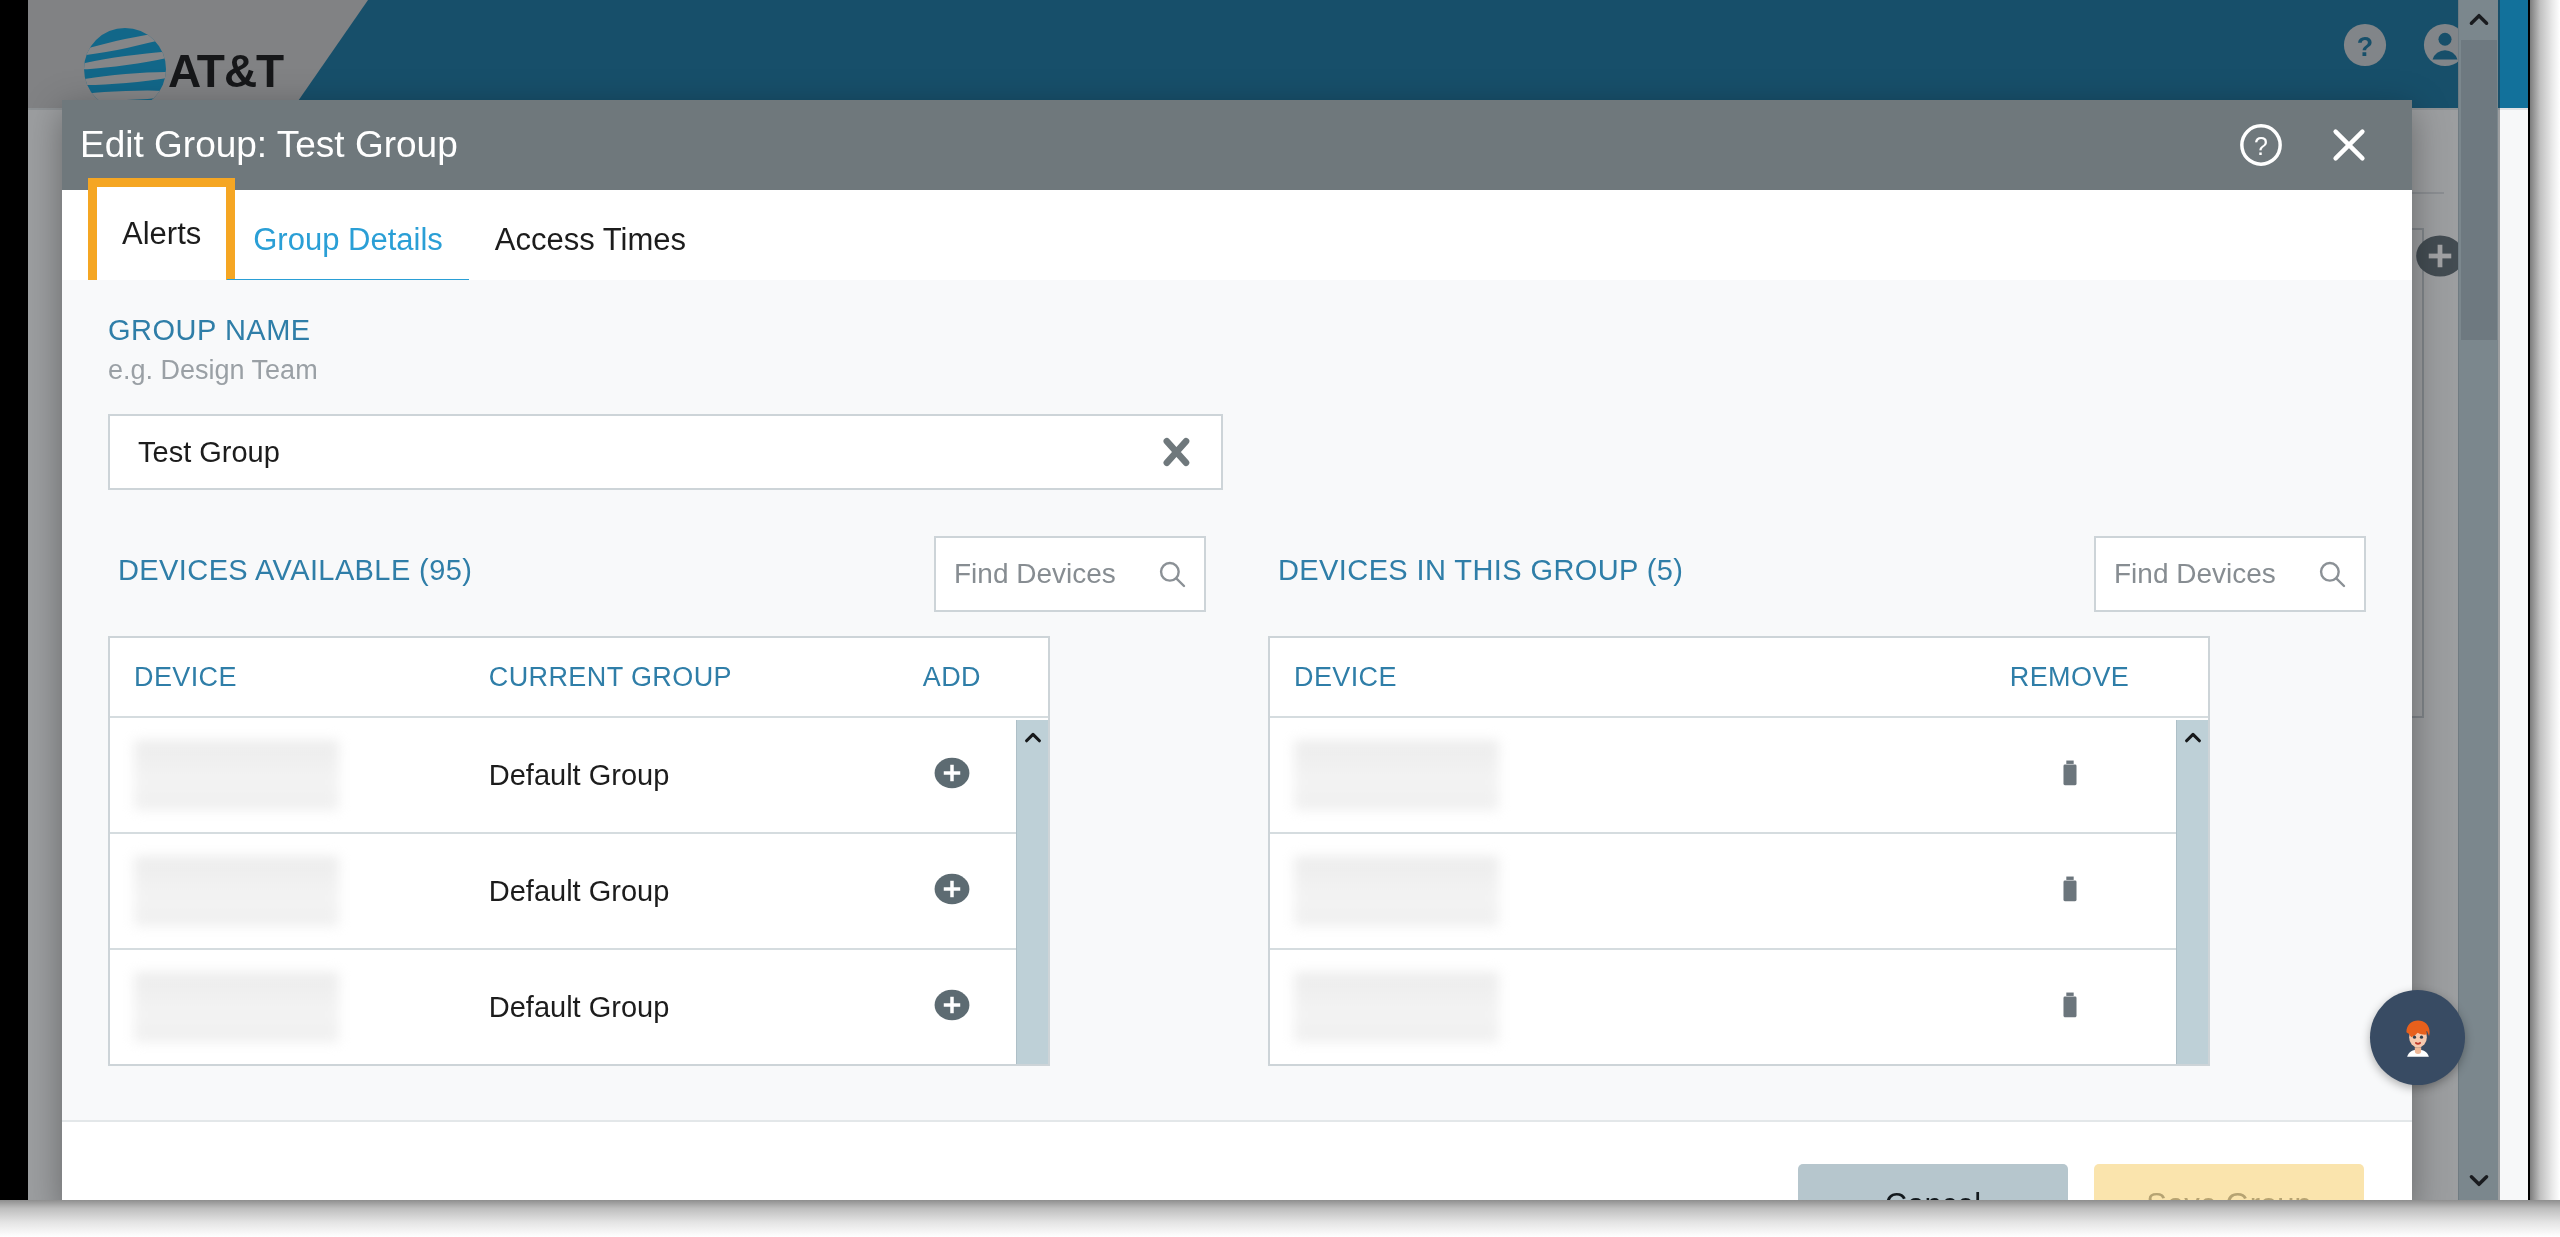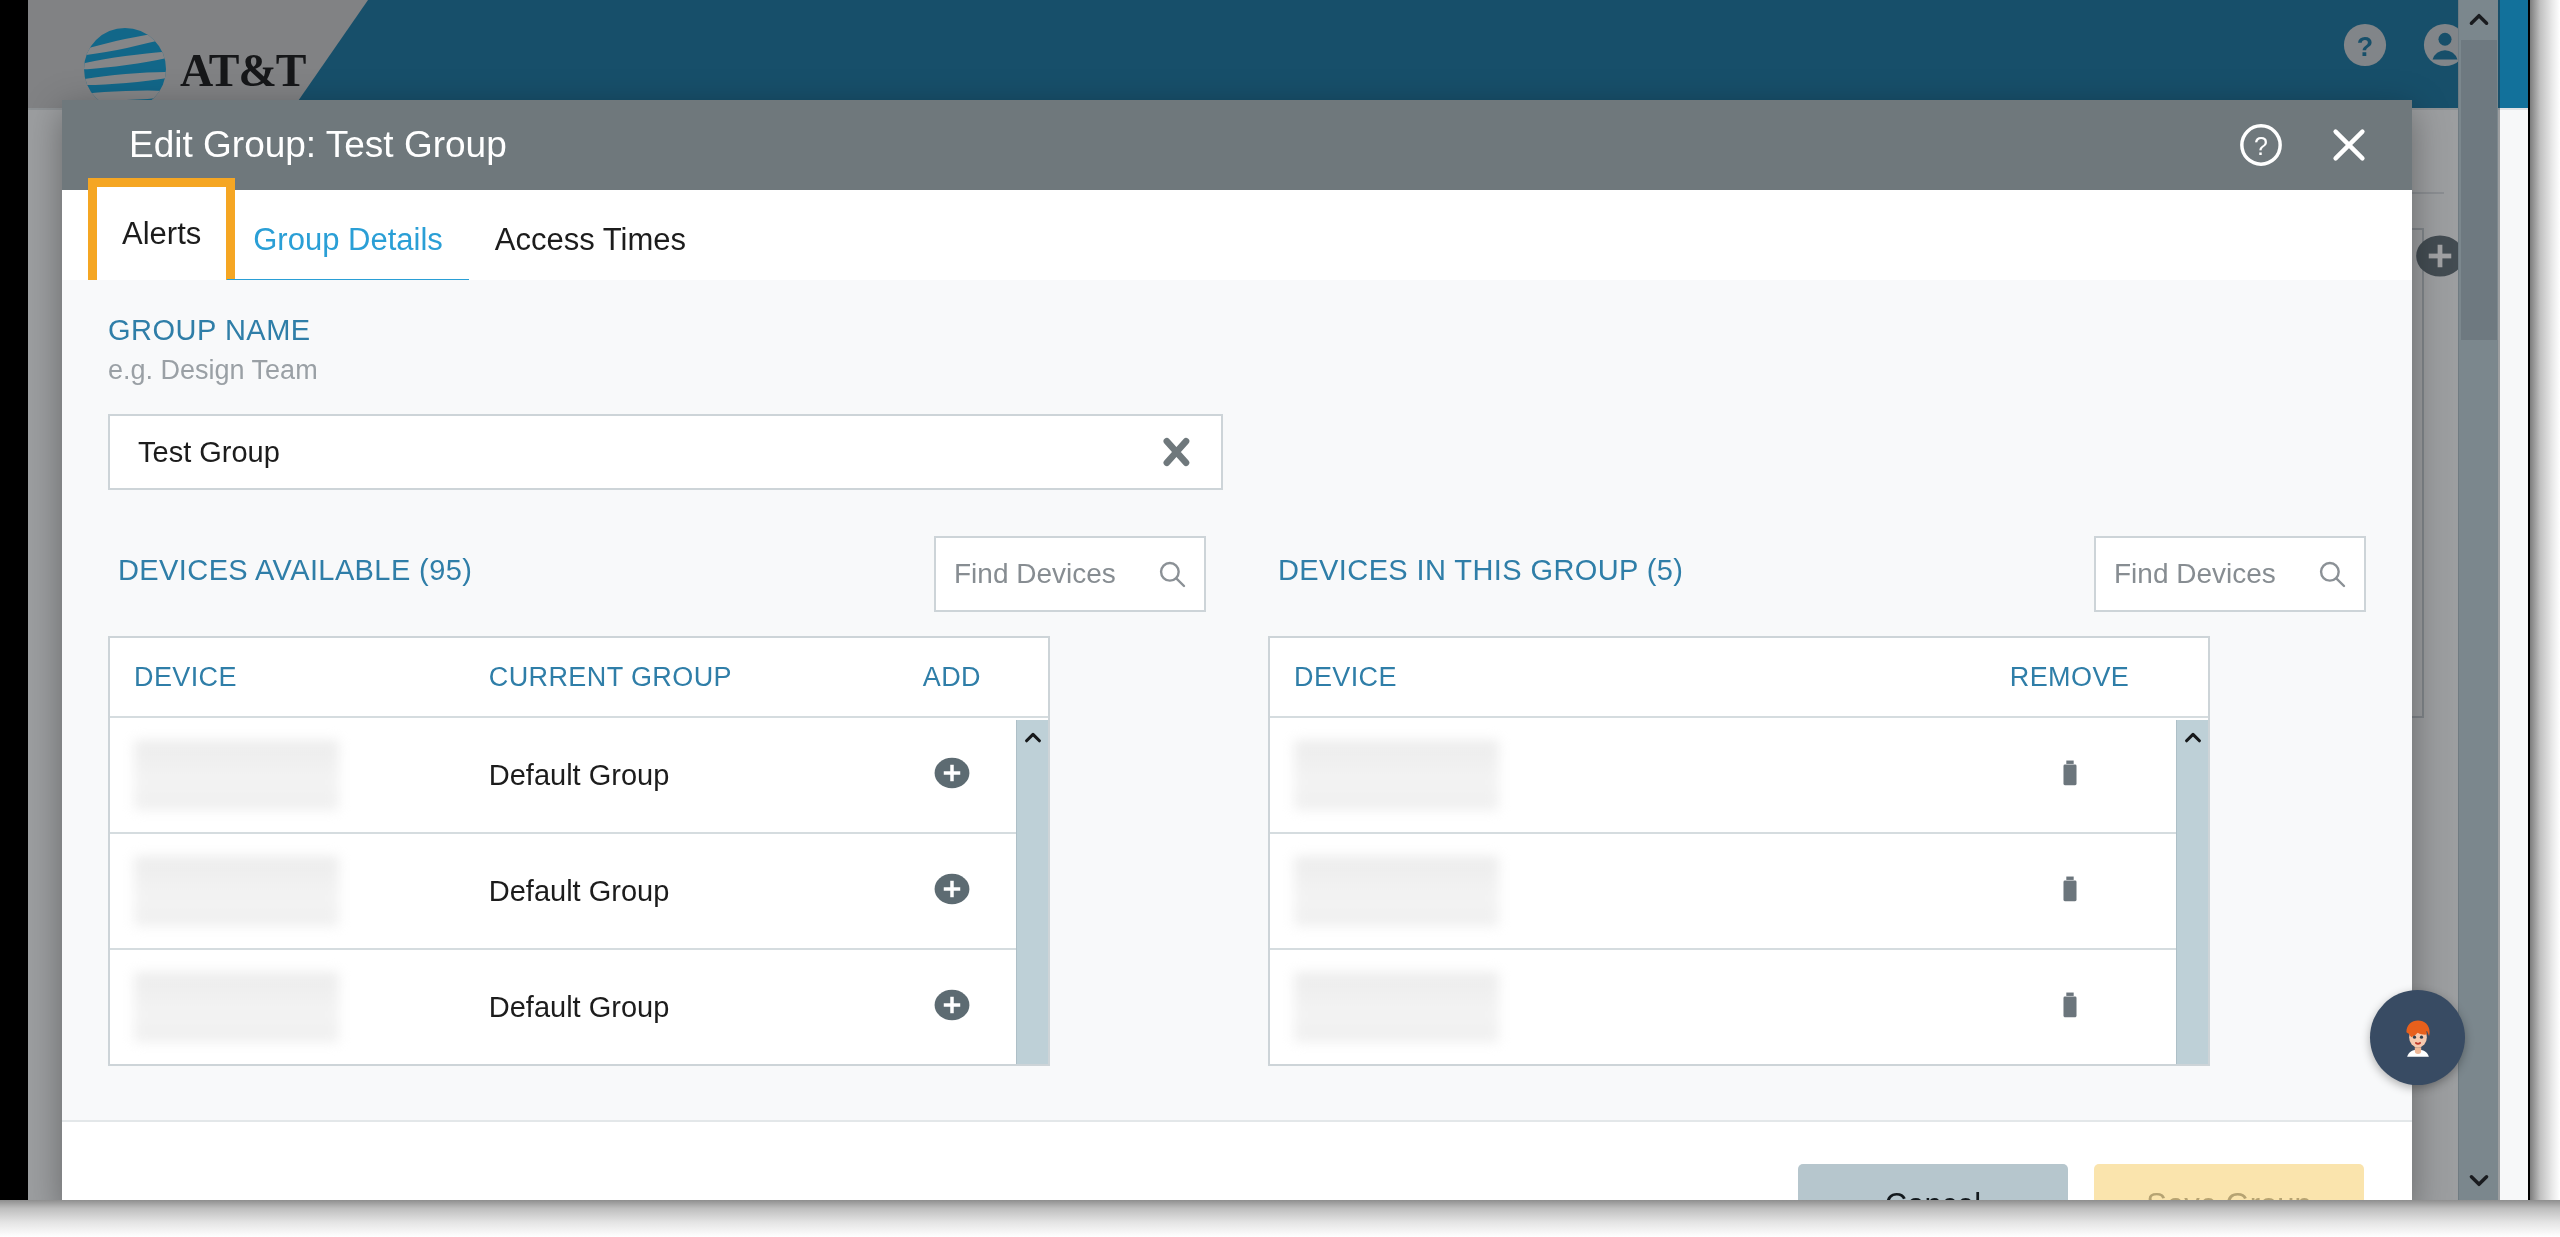--- a/index.html
+++ b/index.html
@@ -65,24 +65,24 @@
   .att-globe i {
     position: absolute; left: -14px; width: 112px; height: 9px;
     background: #cfcfcf; display: block;
     border-radius: 50%;
   }
   .att-globe i:nth-child(1) { top: 11px; transform: rotate(-12deg); }
   .att-globe i:nth-child(2) { top: 28px; transform: rotate(-8deg); }
   .att-globe i:nth-child(3) { top: 46px; transform: rotate(-5deg); }
   .att-globe i:nth-child(4) { top: 63px; transform: rotate(-2deg); }
   .att-wordmark {
-    position: absolute; left: 152px; top: 44px;
+    position: absolute; left: 140px; top: 44px;
     font-size: 46px; font-weight: 700; color: #111;
     letter-spacing: -1px;
-    font-family: Liberation Serif, serif;
+    font-family: Liberation Sans, sans-serif;
   }
   .topbar-icons {
     position: absolute; right: 60px; top: 22px;
     display: flex; gap: 34px; align-items: center;
   }
   .tb-icon { width: 46px; height: 46px; display:block; }
 
   
   .app-body {
     position: absolute; left: 0; top: 108px;
@@ -143,21 +143,21 @@
     box-shadow: 0 10px 34px rgba(0,0,0,0.35);
     overflow: hidden;
   }
   .modal-header {
     position: relative;
     height: 90px;
     background: #6f787c;
     display: flex; align-items: center;
   }
   .modal-title {
-    margin-left: 67px;
+    margin-left: 18px;
     font-size: 37px;
     color: #ffffff;
     font-weight: 400;
   }
   .modal-header-actions {
     position: absolute; right: 40px; top: 50%;
     transform: translateY(-50%);
     display: flex; align-items: center; gap: 42px;
   }
   .mh-btn { width: 46px; height: 46px; cursor: pointer; display:block; }

